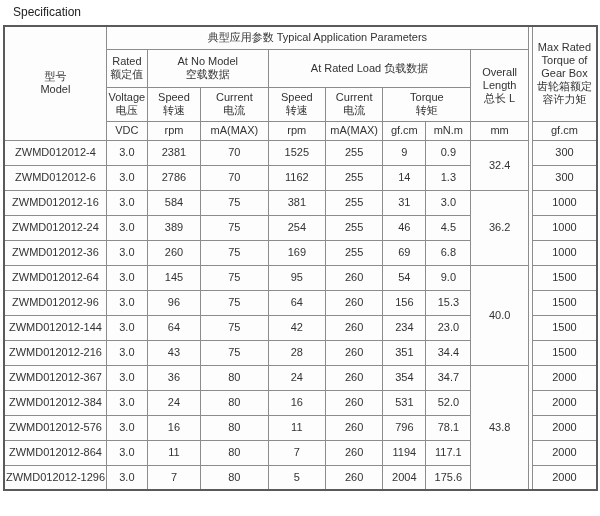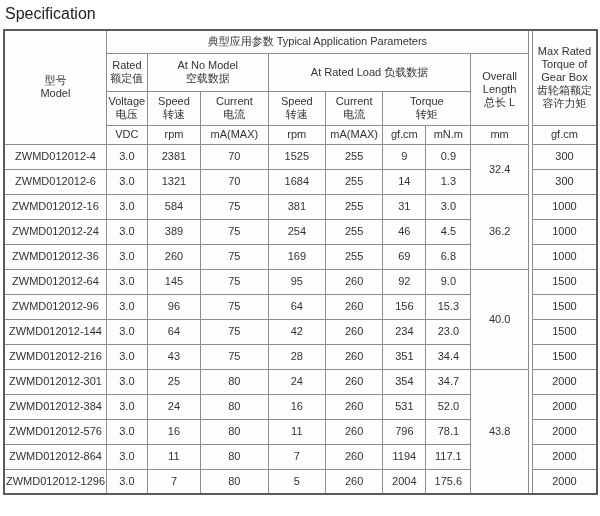--- a/index.html
+++ b/index.html
@@ -5,23 +5,23 @@
   * { box-sizing: border-box; margin: 0; padding: 0; }
   html, body { background: #ffffff; }
   body {
     width: 600px; height: 516px;
     font-family: "Liberation Sans", sans-serif;
     color: #333333;
     overflow: hidden;
   }
   .page { padding: 3px 2px 0 3px; }
   .heading {
-    font-size: 16px;
+    font-size: 12px;
     color: #222222;
-    margin: 2px 0 6px 2px;
+    margin: 2px 0 6px 10px;
   }
   table.spec {
     border-collapse: collapse;
     border: 2px solid #5a5a5a;
     table-layout: fixed;
     width: 595px;
     background: #fdfdfd;
   }
   table.spec th, table.spec td {
     border: 1px solid #8c8c8c;
@@ -151,23 +151,23 @@
           <td>255</td>
           <td>9</td>
           <td>0.9</td>
           <td rowspan="2">32.4</td>
           <td rowspan="14" class="gap"></td>
           <td>300</td>
         </tr>
         <tr>
           <td>ZWMD012012-6</td>
           <td>3.0</td>
-          <td>1321</td>
+          <td>2786</td>
           <td>70</td>
-          <td>1684</td>
+          <td>1162</td>
           <td>255</td>
           <td>14</td>
           <td>1.3</td>
           <td>300</td>
         </tr>
         <tr>
           <td>ZWMD012012-16</td>
           <td>3.0</td>
           <td>584</td>
           <td>75</td>
@@ -200,21 +200,21 @@
           <td>6.8</td>
           <td>1000</td>
         </tr>
         <tr>
           <td>ZWMD012012-64</td>
           <td>3.0</td>
           <td>145</td>
           <td>75</td>
           <td>95</td>
           <td>260</td>
-          <td>92</td>
+          <td>54</td>
           <td>9.0</td>
           <td rowspan="4">40.0</td>
           <td>1500</td>
         </tr>
         <tr>
           <td>ZWMD012012-96</td>
           <td>3.0</td>
           <td>96</td>
           <td>75</td>
           <td>64</td>
@@ -239,23 +239,23 @@
           <td>3.0</td>
           <td>43</td>
           <td>75</td>
           <td>28</td>
           <td>260</td>
           <td>351</td>
           <td>34.4</td>
           <td>1500</td>
         </tr>
         <tr>
-          <td>ZWMD012012-301</td>
-          <td>3.0</td>
-          <td>25</td>
+          <td>ZWMD012012-367</td>
+          <td>3.0</td>
+          <td>36</td>
           <td>80</td>
           <td>24</td>
           <td>260</td>
           <td>354</td>
           <td>34.7</td>
           <td rowspan="5">43.8</td>
           <td>2000</td>
         </tr>
         <tr>
           <td>ZWMD012012-384</td>

